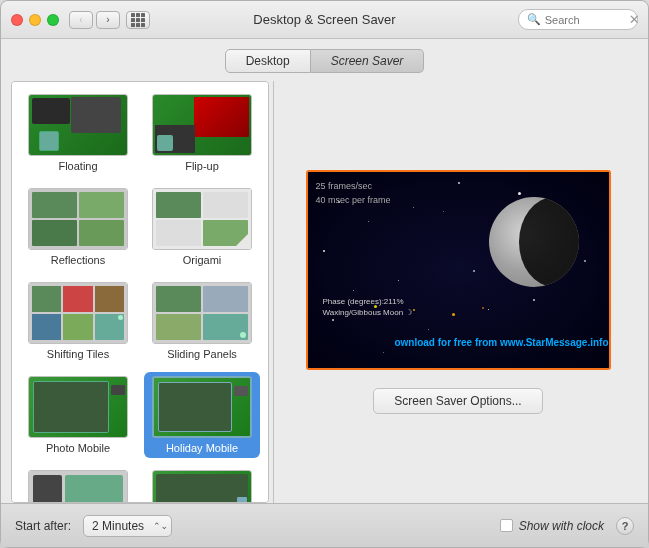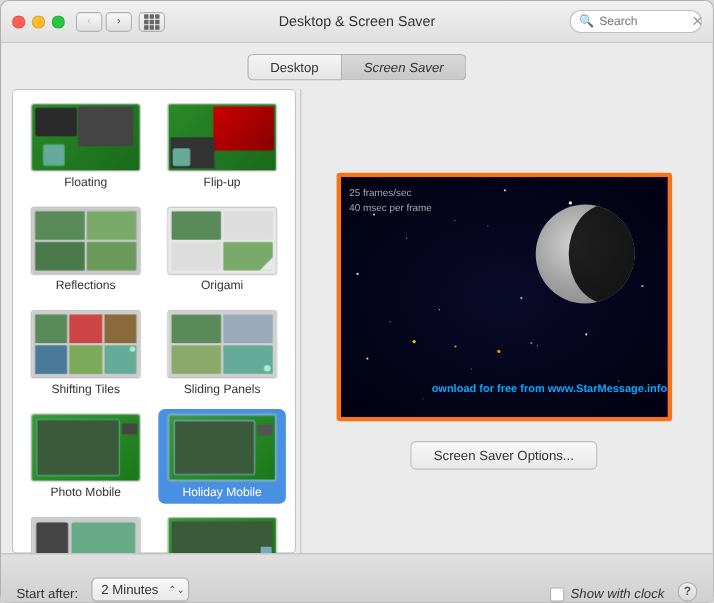--- a/index.html
+++ b/index.html
@@ -191,23 +191,23 @@
     .right-panel {
       flex: 1;
       display: flex;
       flex-direction: column;
       align-items: center;
       justify-content: center;
       padding: 10px 15px;
     }
     .preview-box {
       width: 305px;
-      height: 226px;
-      background: #6d28d9;
-      border: 4px solid #f97316;
+      height: 200px;
+      background: #14532d;
+      border: 2px solid #f97316;
       border-radius: 3px;
       overflow: hidden;
       position: relative;
     }
     .preview-content {
       width: 100%;
       height: 100%;
       background: radial-gradient(ellipse at center, #0a0a2a 0%, #000010 100%);
       position: relative;
       overflow: hidden;
@@ -278,21 +278,21 @@
       border-radius: 5px;
       font-size: 12px;
       color: #333;
       cursor: pointer;
     }
     .bottom-bar {
       height: 44px;
       background: linear-gradient(to bottom, #e0e0e0, #d0d0d0);
       border-top: 1px solid #b8b8b8;
       display: flex;
-      align-items: flex-end;
+      align-items: center;
       padding: 0 14px;
       gap: 12px;
     }
     .start-after-label {
       font-size: 12px;
       color: #333;
       white-space: nowrap;
     }
     .dropdown-select {
       height: 22px;
@@ -561,20 +561,24 @@
           <div class="moon-container">
             <div class="moon">
               <div class="moon-shadow"></div>
             </div>
           </div>
 
           <div class="preview-text">
             <div>25 frames/sec</div>
             <div>40 msec per frame</div>
           </div>
+          <div class="preview-info">
+            <div>Phase (degrees):211%</div>
+            <div>Waxing/Gibbous Moon ☽</div>
+          </div>
           <div class="preview-url">ownload for free from www.StarMessage.info</div>
         </div>
       </div>
       <button class="options-btn">Screen Saver Options...</button>
     </div>
   </div>
 
   <div class="bottom-bar">
     <span class="start-after-label">Start after:</span>
     <div class="dropdown-wrapper">

